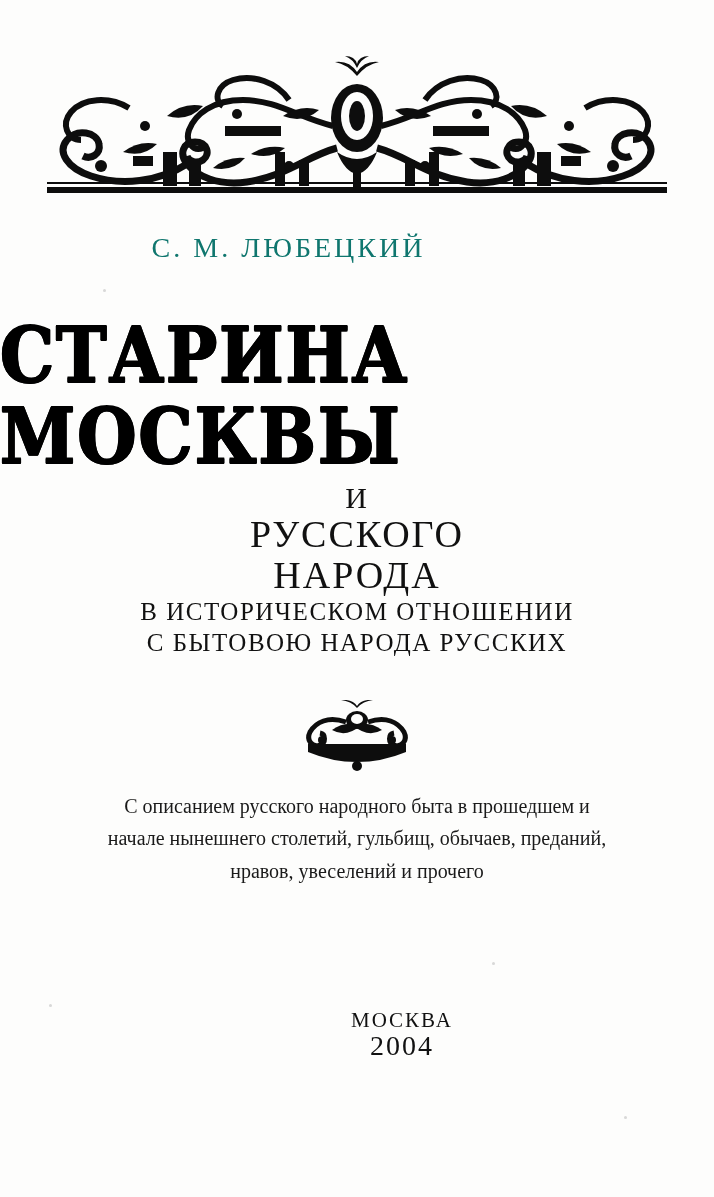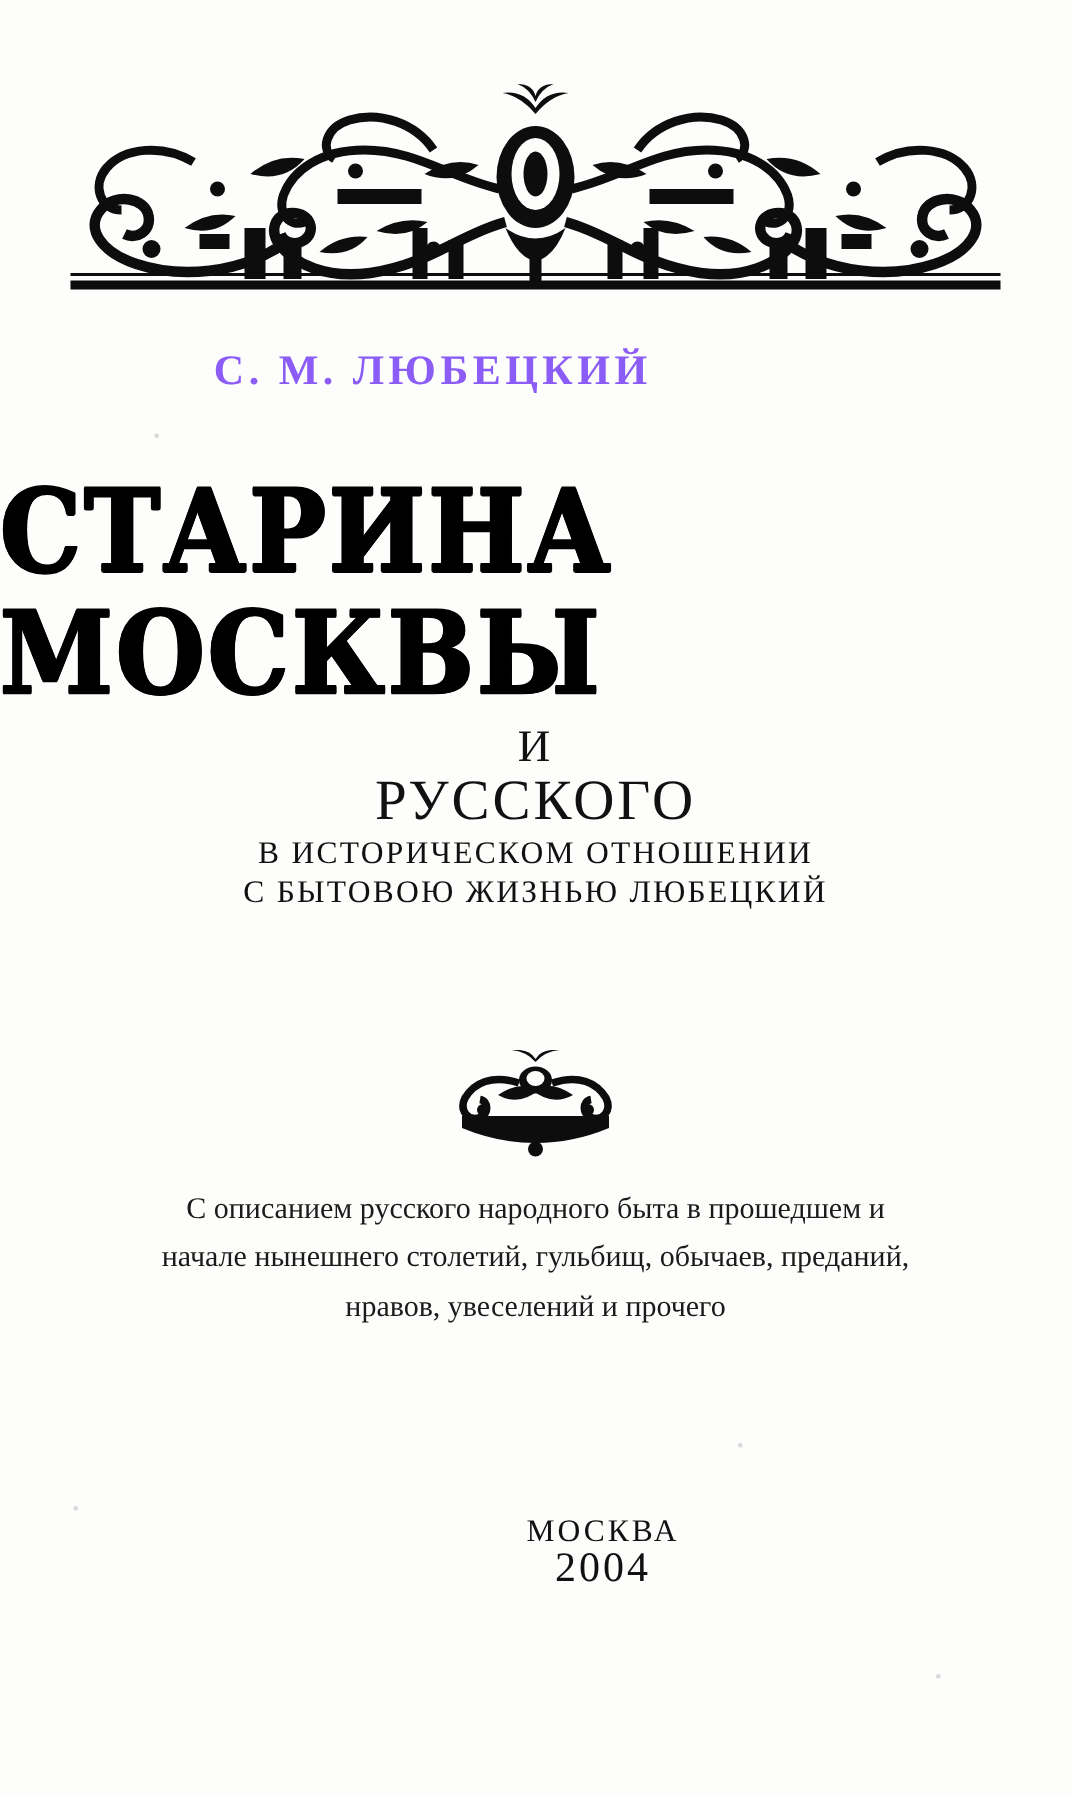--- a/index.html
+++ b/index.html
@@ -39,22 +39,22 @@
   
   .author {
     position: absolute;
     top: 232px;
     left: 0;
     width: 577px;
     text-align: center;
     font-family: "Liberation Serif", serif;
     font-size: 28px;
     letter-spacing: 3px;
-    font-weight: 700;
-    color: #8b5cf6;
+    font-weight: 400;
+    color: #0f766e;
   }
 
   
   .title-block {
     position: absolute;
     top: 318px;
     left: 0;
     width: 714px;
     text-align: left;
   }
@@ -90,21 +90,21 @@
   }
   .sub-big {
     font-family: "Liberation Serif", serif;
     font-size: 38px;
     letter-spacing: 2px;
     line-height: 1.08;
     color: #111;
   }
   .sub-mid {
     font-family: "Liberation Serif", serif;
-    font-size: 21px;
+    font-size: 25px;
     letter-spacing: 1.5px;
     line-height: 1.25;
     color: #111;
   }
 
   
   .mid-ornament {
     position: absolute;
     top: 700px;
     left: 0;
@@ -245,22 +245,23 @@
   <div class="author">С. М. ЛЮБЕЦКИЙ</div>
 
   <div class="title-block">
     <div class="title-line">СТАРИНА</div>
     <div class="title-line second">МОСКВЫ</div>
   </div>
 
   <div class="subtitle-block">
     <div class="sub-i">И</div>
     <div class="sub-big">РУССКОГО</div>
+    <div class="sub-big">НАРОДА</div>
     <div class="sub-mid">В ИСТОРИЧЕСКОМ ОТНОШЕНИИ</div>
-    <div class="sub-mid">С БЫТОВОЮ ЖИЗНЬЮ ЛЮБЕЦКИЙ</div>
+    <div class="sub-mid">С БЫТОВОЮ НАРОДА РУССКИХ</div>
   </div>
 
   <div class="mid-ornament">
     <svg width="190" height="72" viewBox="0 0 190 72" aria-hidden="true">
       <g fill="#0d0d0d">
         <path d="M95 8 q-6 -7 -16 -8 q12 -1 16 6 q4 -7 16 -6 q-10 1 -16 8z"></path>
         <ellipse cx="95" cy="20" rx="11" ry="9"></ellipse>
         <ellipse cx="95" cy="19" rx="6" ry="5" fill="#fdfdfc"></ellipse>
         <path d="M84 22 C66 16 54 22 48 32 C44 40 50 48 58 45 C64 43 64 34 58 33" fill="none" stroke="#0d0d0d" stroke-width="5"></path>
         <path d="M106 22 C124 16 136 22 142 32 C146 40 140 48 132 45 C126 43 126 34 132 33" fill="none" stroke="#0d0d0d" stroke-width="5"></path>

